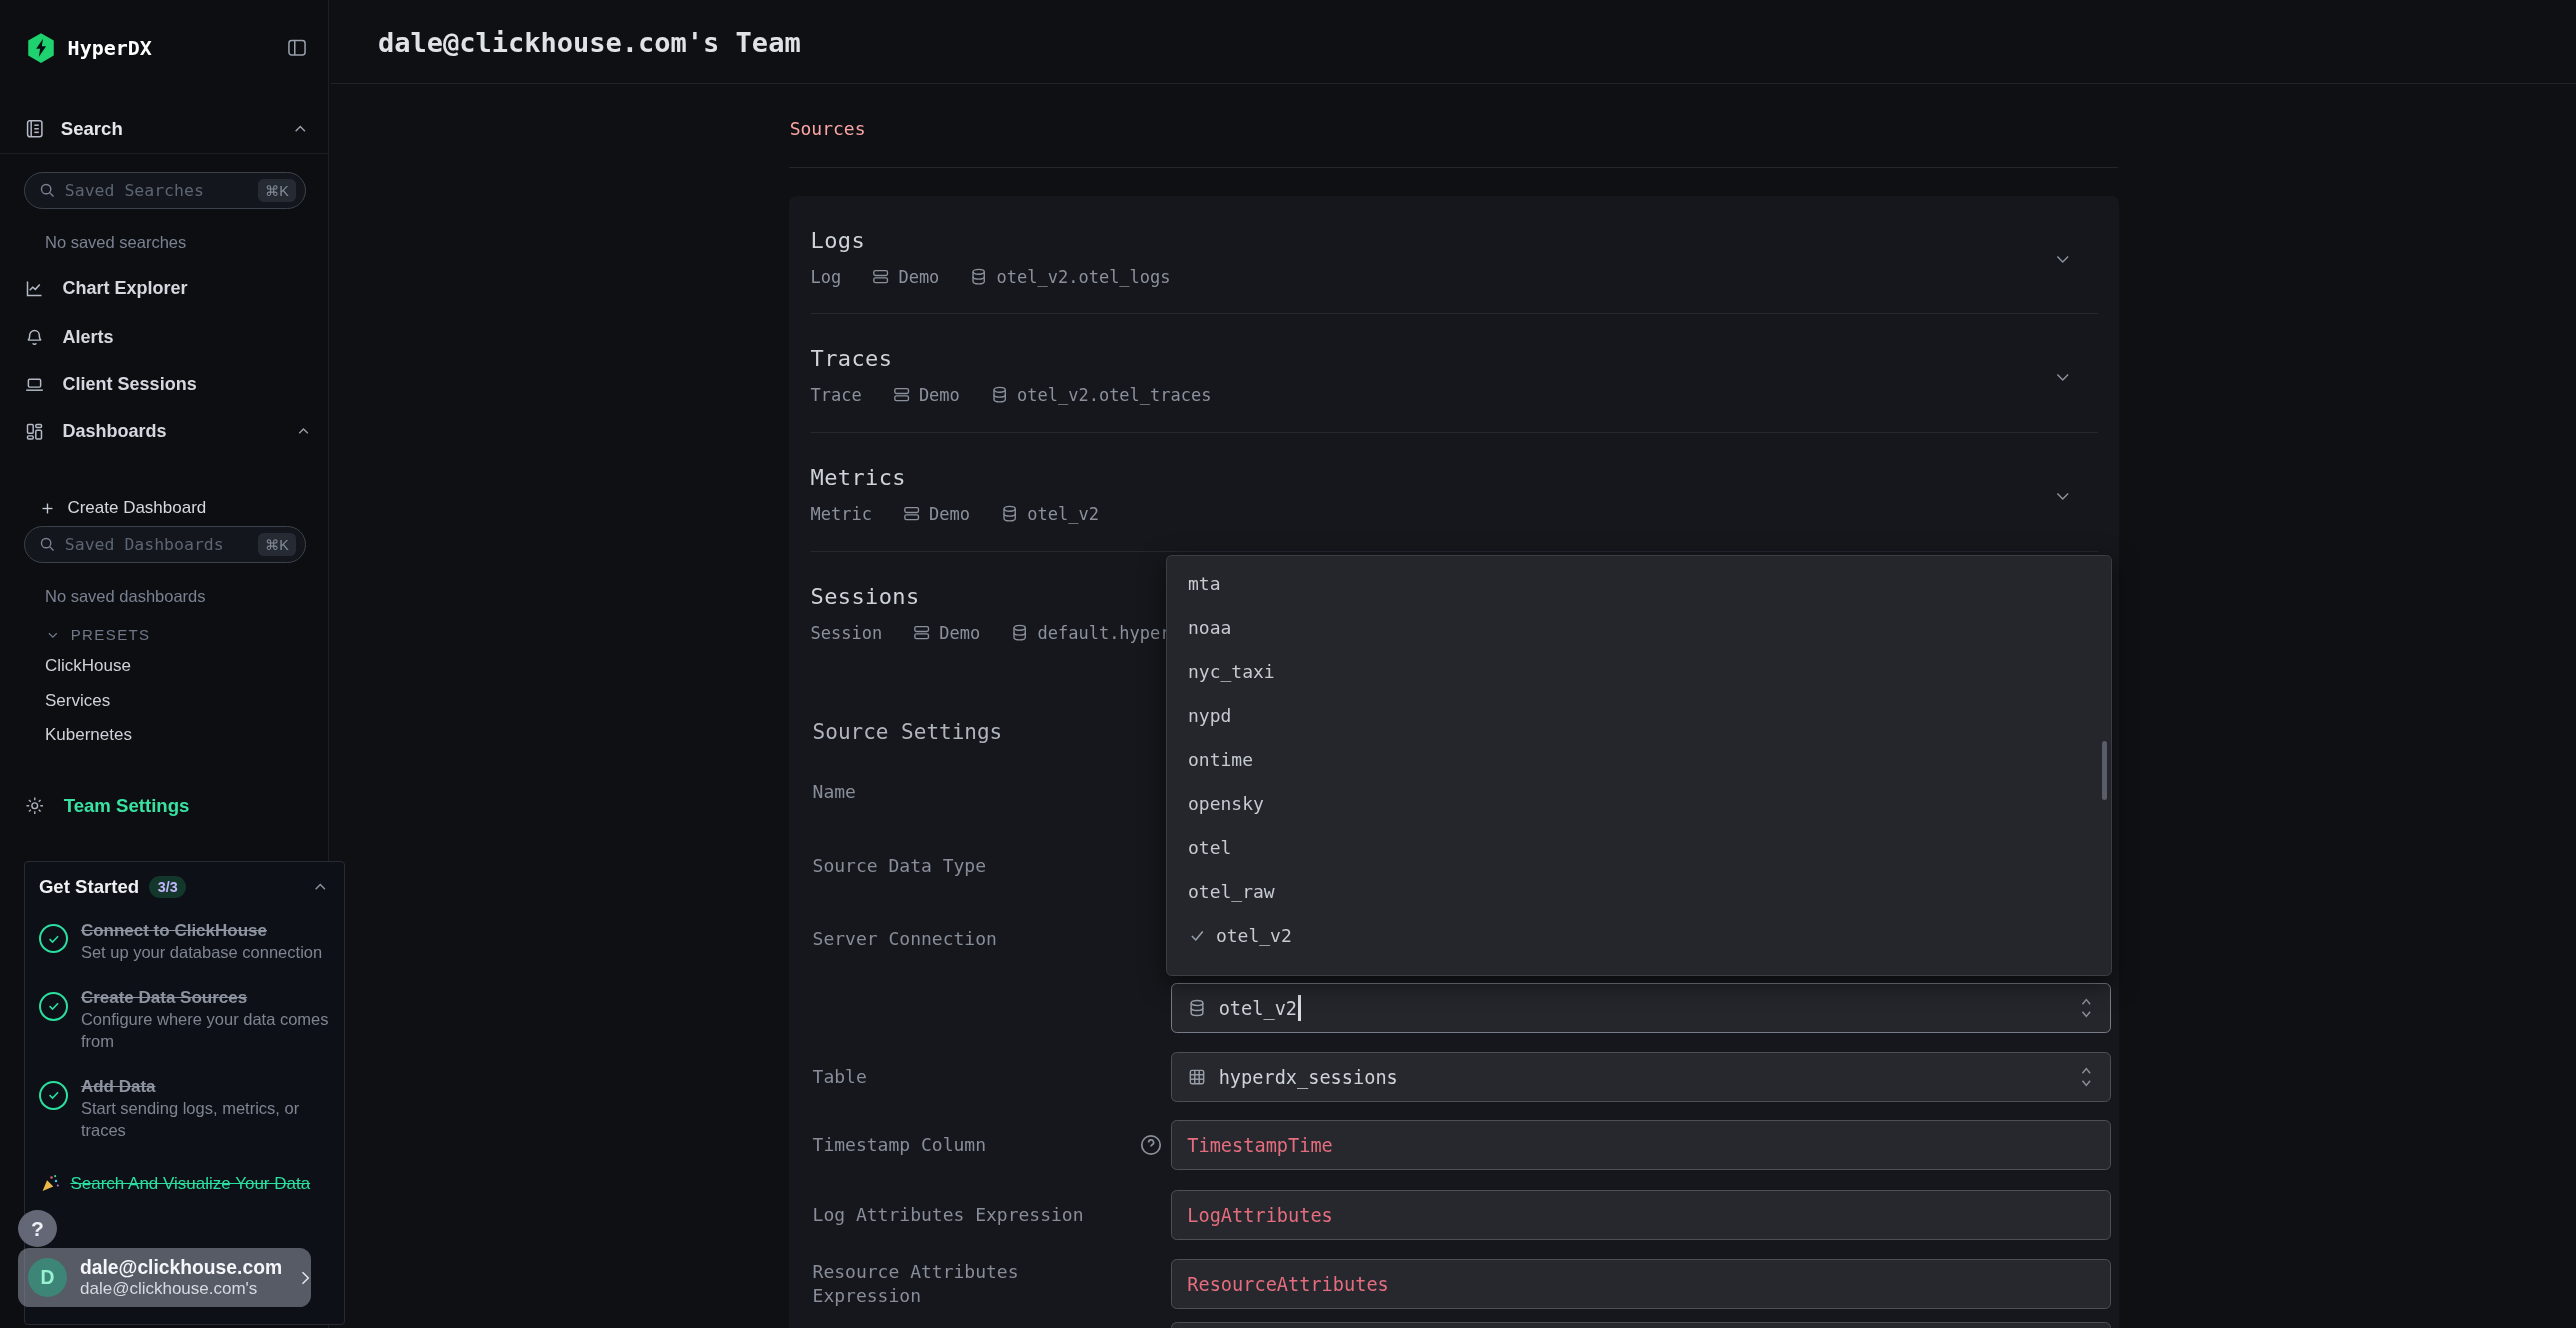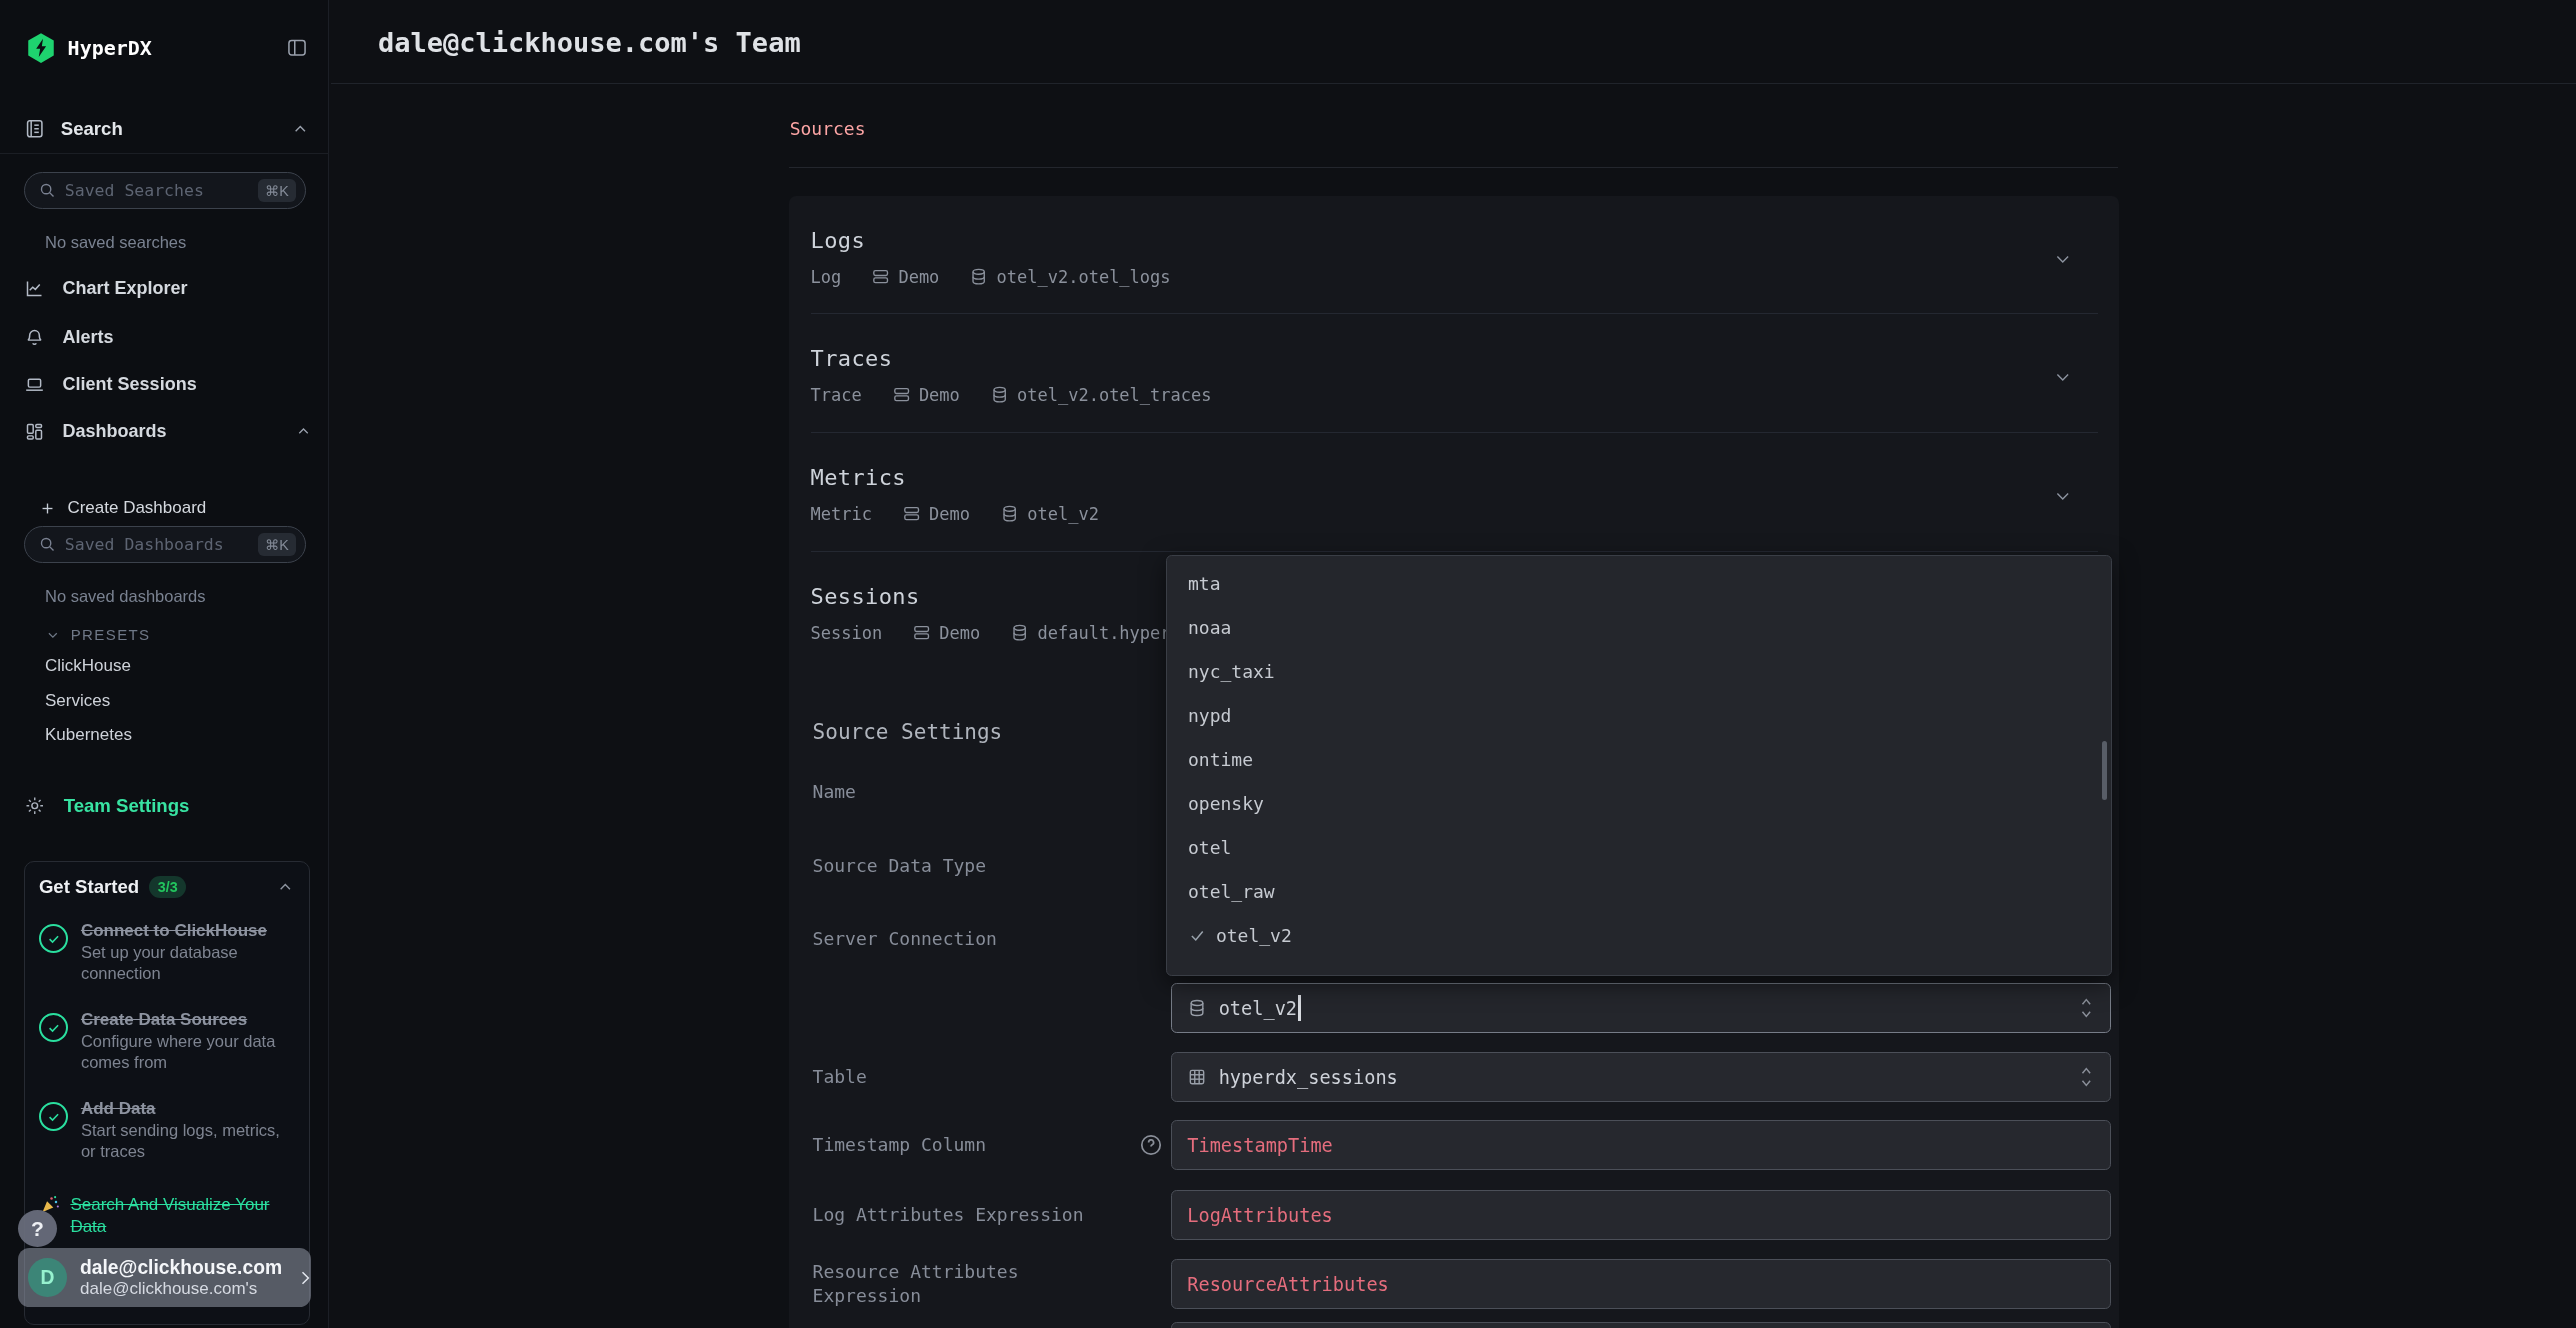--- a/index.html
+++ b/index.html
@@ -41,25 +41,25 @@
   .presets-row { position:absolute; left:45px; height:21.5px; display:flex; align-items:flex-end; gap:10px; cursor:pointer; }
   .presets-row .txt { font-size:15px; letter-spacing:1.4px; color:#6f7887; }
   .presets-row .icn { color:#6f7887; }
   .preset-item { position:absolute; left:45px; font-size:17px; color:#ced2d9; cursor:pointer; }
 
   .team-settings { position:absolute; top:790px; left:23.6px; right:15.7px; height:31.5px; display:flex; align-items:center; gap:18.6px; cursor:pointer; }
   .team-settings .txt { font-size:18.6px; font-weight:bold; color:#38e3a2; }
   .team-settings .icn { color:#aab1bd; }
 
   
-  .gs-panel { position:absolute; left:23.6px; top:861px; width:286px; height:464px;
-              border:1.4px solid #272b33; border-radius:10px; background:#0d1016; padding:14.3px 14.3px 0 14.3px; }
+  .gs-panel { position:absolute; left:23.6px; top:861px; width:321px; height:464px;
+              border:1.4px solid #272b33; border-radius:4px; background:#0d1016; padding:14.3px 14.3px 0 14.3px; }
   .gs-head { display:flex; align-items:center; }
   .gs-title { font-size:18.6px; font-weight:bold; color:#eef0f3; }
-  .gs-badge { margin-left:10px; background:#14372c; color:#22c55e; font-size:14.3px; font-weight:bold;
+  .gs-badge { margin-left:10px; background:#14372c; color:#c4b5fd; font-size:14.3px; font-weight:bold;
               padding:2.9px 8.6px; border-radius:715px; }
   .gs-head .chev { margin-left:auto; color:#8d94a0; }
   .gs-items { margin-top:21.5px; }
   .gs-item { display:flex; gap:13px; margin-bottom:24px; }
   .gs-check { flex:0 0 29px; width:29px; height:29px; border:2.1px solid #2adf9f; border-radius:50%;
               display:flex; align-items:center; justify-content:center; color:#2adf9f; margin-top:4.3px; }
   .gs-item-title { font-size:17px; font-weight:bold; color:#8d93a0; text-decoration:line-through; line-height:22px; }
   .gs-item-desc { font-size:16.5px; color:#7e8491; line-height:21.5px; }
   .gs-item4 { display:flex; gap:10px; margin-top:31.5px; }
   .gs-item4 .t { font-size:17px; font-weight:normal; color:#2adf9f; text-decoration:line-through; line-height:21.5px; }

